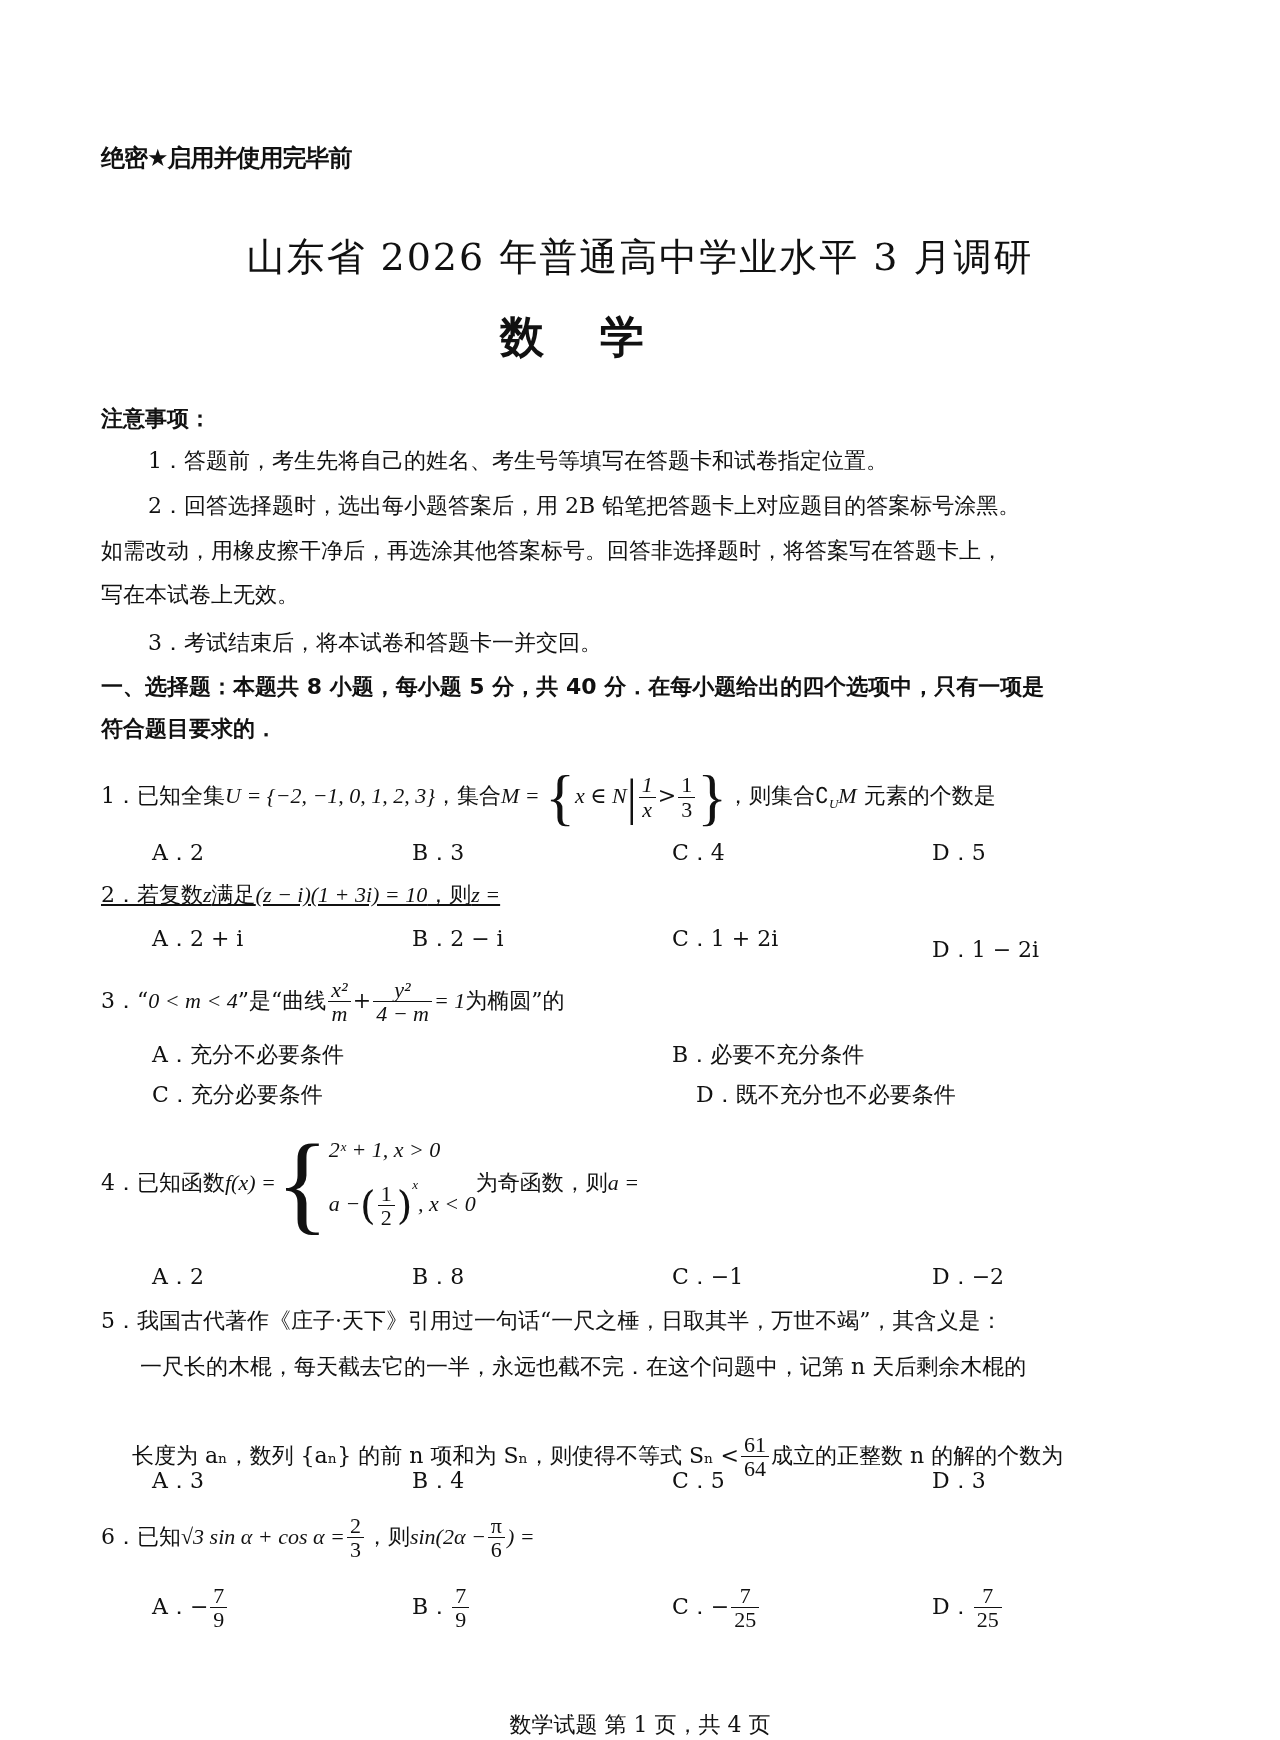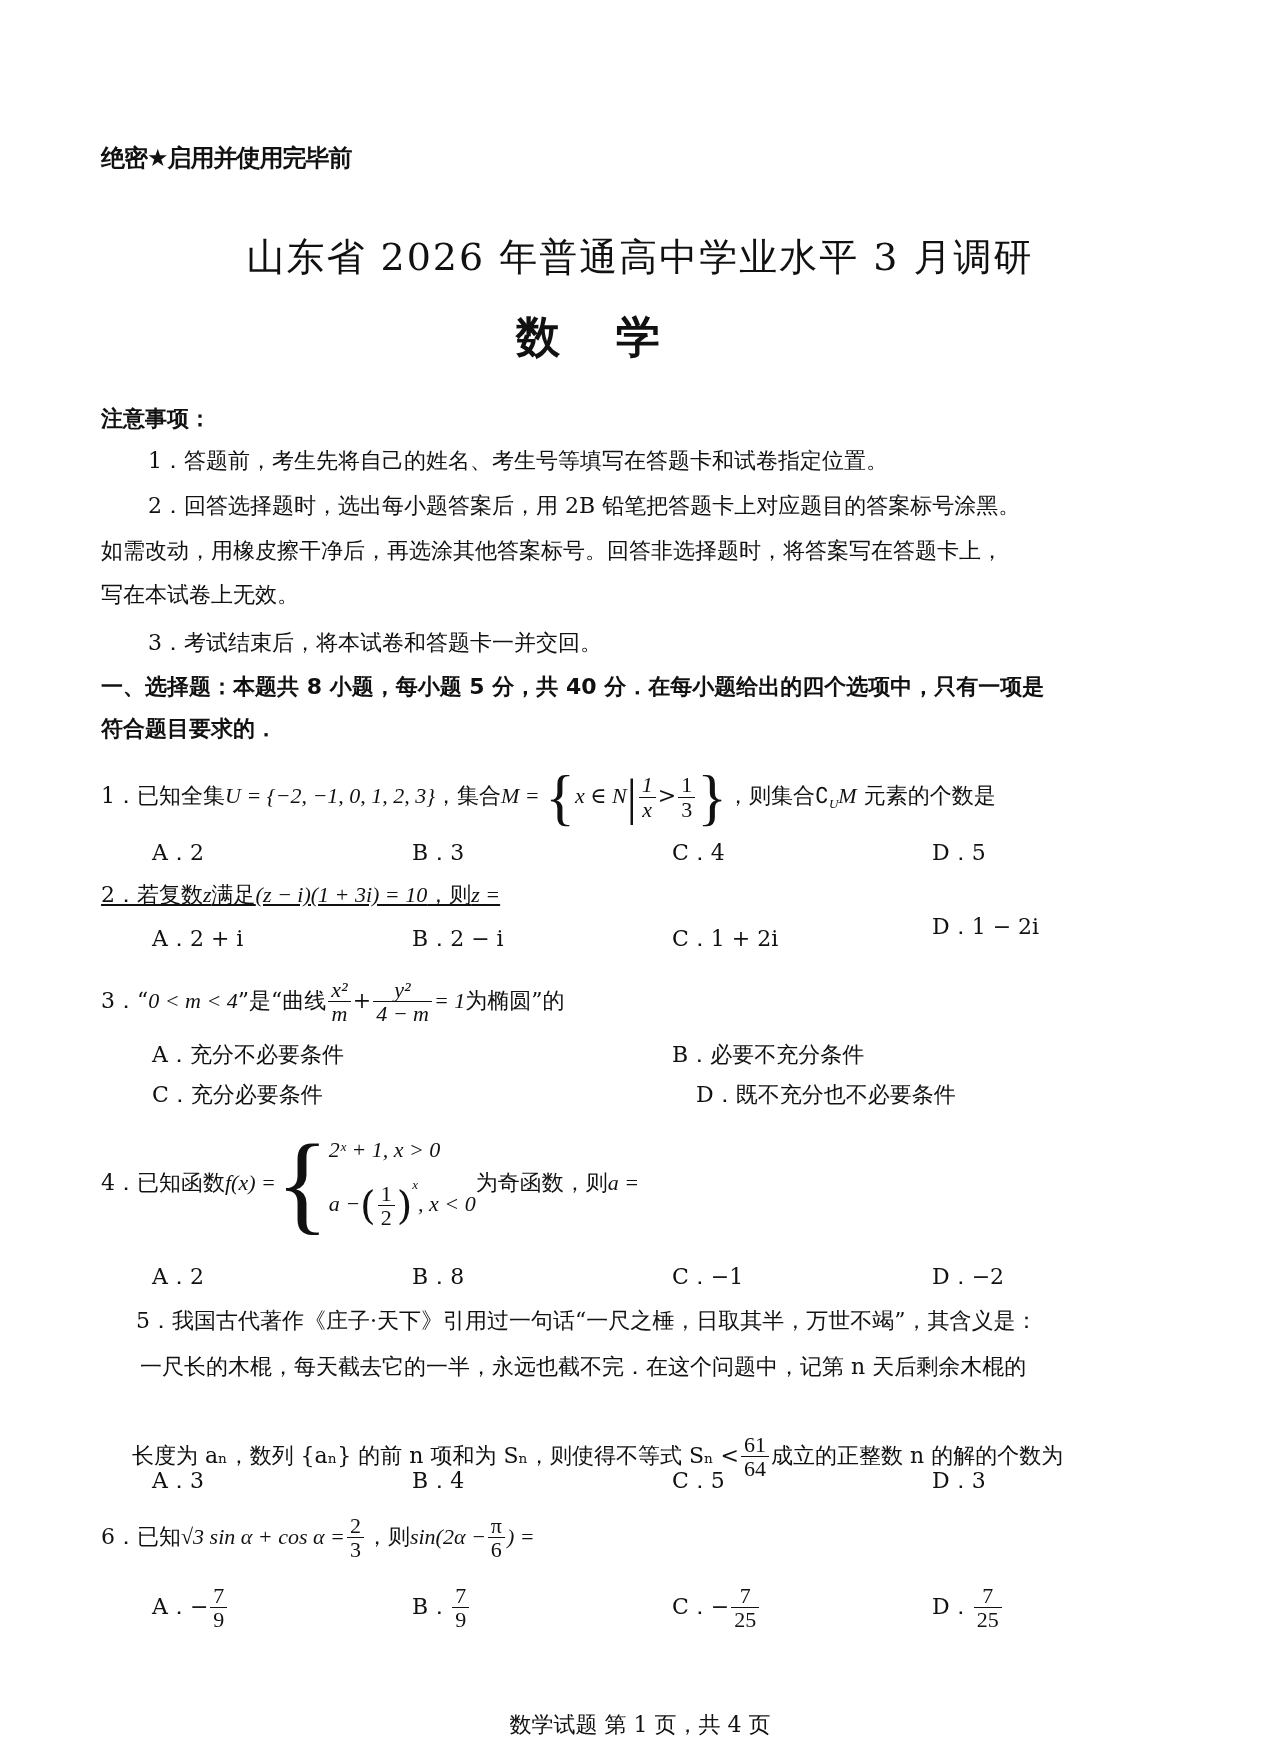--- a/index.html
+++ b/index.html
@@ -1,21 +1,21 @@
 <!DOCTYPE html>
 <html><head>
 <meta charset="utf-8">
 <style>
   html,body{margin:0;padding:0;background:#fff;}
   body{width:1280px;height:1740px;position:relative;overflow:hidden;color:#111;
        font-family:"DejaVu Serif","Liberation Serif",serif;}
   .abs{position:absolute;white-space:nowrap;}
   .conf{left:101px;top:142px;font-size:24px;font-family:"DejaVu Sans","Liberation Sans",sans-serif;font-weight:bold;letter-spacing:-1px;}
   .title{left:0;width:1280px;text-align:center;top:232px;font-size:38px;letter-spacing:2px;}
-  .subject{left:0;width:1144px;text-align:center;top:308px;font-size:44px;font-weight:bold;font-family:"DejaVu Sans","Liberation Sans",sans-serif;word-spacing:0;margin-left:16px;}
+  .subject{left:0;width:1144px;text-align:center;top:308px;font-size:44px;font-weight:bold;font-family:"DejaVu Sans","Liberation Sans",sans-serif;word-spacing:0;}
   .subject span{margin:0 28px;}
   .notice-h{left:101px;top:404px;font-size:22px;font-weight:bold;font-family:Liberation Mono, monospace;}
   .t{font-size:22px;}
   .sec{font-size:22px;font-weight:bold;font-family:"DejaVu Sans","Liberation Sans",sans-serif;}
   .math{font-family:"Liberation Serif","DejaVu Serif",serif;font-style:italic;}
   .frac{display:inline-block;vertical-align:middle;text-align:center;font-family:"Liberation Serif",serif;font-size:22px;line-height:1.05;margin:0 2px;}
   .frac .num{display:block;border-bottom:1.5px solid #111;padding:0 3px;}
   .frac .den{display:block;padding:0 3px;}
   .opt{position:absolute;font-size:22px;white-space:nowrap;}
   .brace{font-family:"Liberation Serif",serif;font-size:62px;line-height:1;vertical-align:middle;font-weight:100;}
@@ -47,39 +47,39 @@
 <div class="opt" style="left:412px;top:838px;">B．3</div>
 <div class="opt" style="left:672px;top:838px;">C．4</div>
 <div class="opt" style="left:932px;top:838px;">D．5</div>
 
 <div class="abs t" style="left:101px;top:880px;text-decoration:underline;">
   <span>2．</span><span>若复数</span><span class="math">z</span><span>满足</span><span class="math">(z − i)(1 + 3i) = 10</span><span>，则</span><span class="math">z =</span>
 </div>
 <div class="opt" style="left:152px;top:924px;">A．2 + i</div>
 <div class="opt" style="left:412px;top:924px;">B．2 − i</div>
 <div class="opt" style="left:672px;top:924px;">C．1 + 2i</div>
-<div class="opt" style="left:932px;top:912px;text-align:right;">D．1 − 2i</div>
+<div class="opt" style="left:932px;top:935px;text-align:right;">D．1 − 2i</div>
 
 <div class="abs t" style="left:101px;top:978px;">
   <span>3．</span><span>“</span><span class="math">0 &lt; m &lt; 4</span><span>”</span><span>是“曲线</span><span class="frac math"><span class="num">x²</span><span class="den">m</span></span><span>+</span><span class="frac math"><span class="num">y²</span><span class="den">4 − m</span></span><span class="math">= 1</span><span>为椭圆”的</span>
 </div>
 <div class="opt" style="left:152px;top:1040px;">A．充分不必要条件</div>
 <div class="opt" style="left:672px;top:1040px;">B．必要不充分条件</div>
 <div class="opt" style="left:152px;top:1080px;">C．充分必要条件</div>
 <div class="opt" style="left:672px;top:1080px;margin-left:24px;">D．既不充分也不必要条件</div>
 
 <div class="abs t" style="left:101px;top:1128px;">
   <span style="display:inline-block;vertical-align:middle;">4．</span><span style="display:inline-block;vertical-align:middle;">已知函数</span><span class="math" style="display:inline-block;vertical-align:middle;">f(x) =</span><span class="brace" style="font-size:110px;font-weight:100;">{</span><span style="display:inline-block;vertical-align:middle;"><span class="math" style="display:block;margin-bottom:14px;">2ˣ + 1, x &gt; 0</span><span style="display:block;"><span class="math">a −</span><span style="font-size:40px;vertical-align:middle;">(</span><span class="frac"><span class="num">1</span><span class="den">2</span></span><span style="font-size:40px;vertical-align:middle;">)</span><sup class="math" style="vertical-align:22px;">x</sup><span class="math">, x &lt; 0</span></span></span><span style="display:inline-block;vertical-align:middle;">为奇函数，则</span><span class="math" style="display:inline-block;vertical-align:middle;">a =</span>
 </div>
 <div class="opt" style="left:152px;top:1262px;">A．2</div>
 <div class="opt" style="left:412px;top:1262px;">B．8</div>
 <div class="opt" style="left:672px;top:1262px;">C．−1</div>
 <div class="opt" style="left:932px;top:1262px;">D．−2</div>
 
-<div class="abs t" style="left:101px;top:1306px;margin-left:35px;"><span>5．</span><span>我国古代著作《庄子·天下》引用过一句话“一尺之棰，日取其半，万世不竭”，其含义是：</span></div>
+<div class="abs t" style="left:101px;top:1306px;"><span>5．</span><span>我国古代著作《庄子·天下》引用过一句话“一尺之棰，日取其半，万世不竭”，其含义是：</span></div>
 <div class="abs t" style="left:140px;top:1352px;">一尺长的木棍，每天截去它的一半，永远也截不完．在这个问题中，记第 n 天后剩余木棍的</div>
 <div class="abs t" style="left:132px;top:1400px;margin-top:33px;"><span>长度为 aₙ，数列 {aₙ} 的前 n 项和为 Sₙ，则使得不等式 Sₙ &lt;</span><span class="frac"><span class="num">61</span><span class="den">64</span></span><span>成立的正整数 n 的解的个数为</span></div>
 <div class="opt" style="left:152px;top:1466px;">A．3</div>
 <div class="opt" style="left:412px;top:1466px;">B．4</div>
 <div class="opt" style="left:672px;top:1466px;">C．5</div>
 <div class="opt" style="left:932px;top:1466px;">D．3</div>
 
 <div class="abs t" style="left:101px;top:1514px;">
   <span>6．</span><span>已知</span><span class="math">√3 sin α + cos α =</span><span class="frac"><span class="num">2</span><span class="den">3</span></span><span>，则</span><span class="math">sin(2α −</span><span class="frac"><span class="num">π</span><span class="den">6</span></span><span class="math">) =</span>
 </div>

